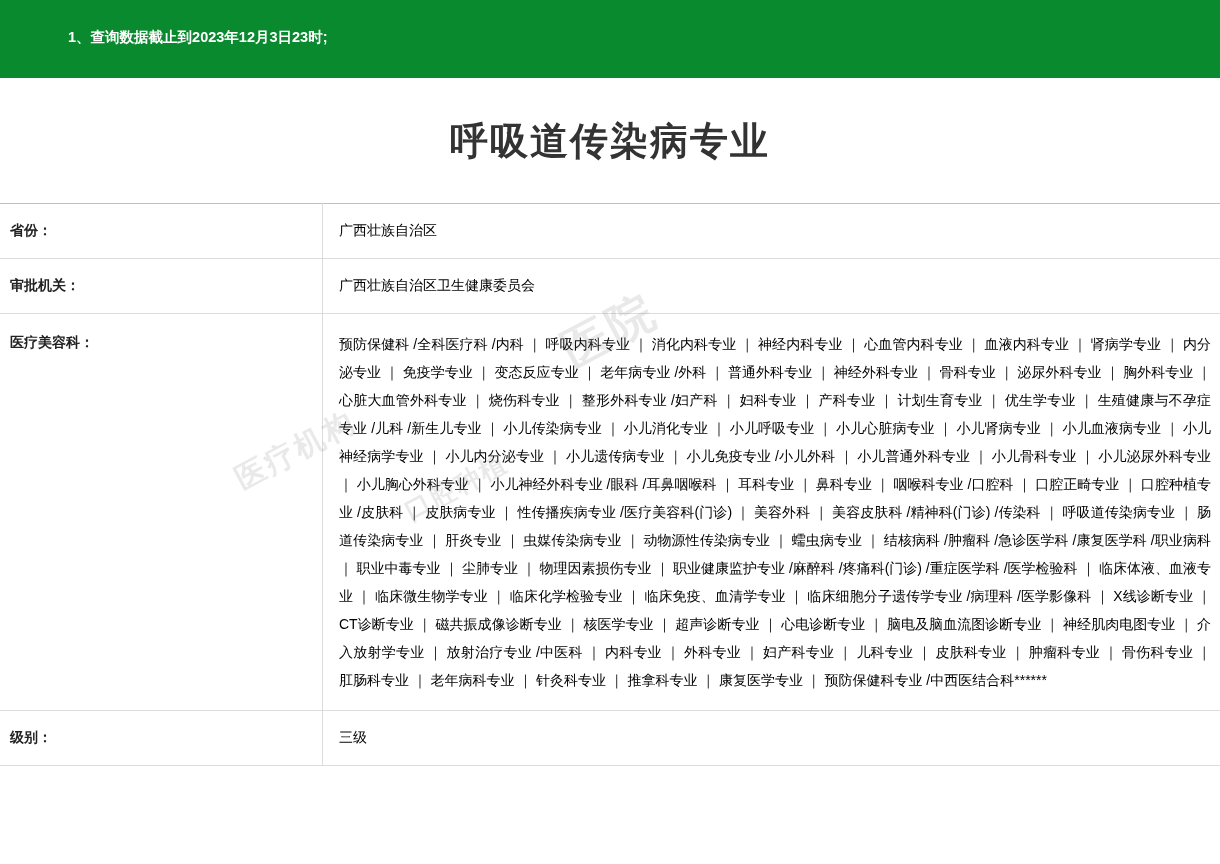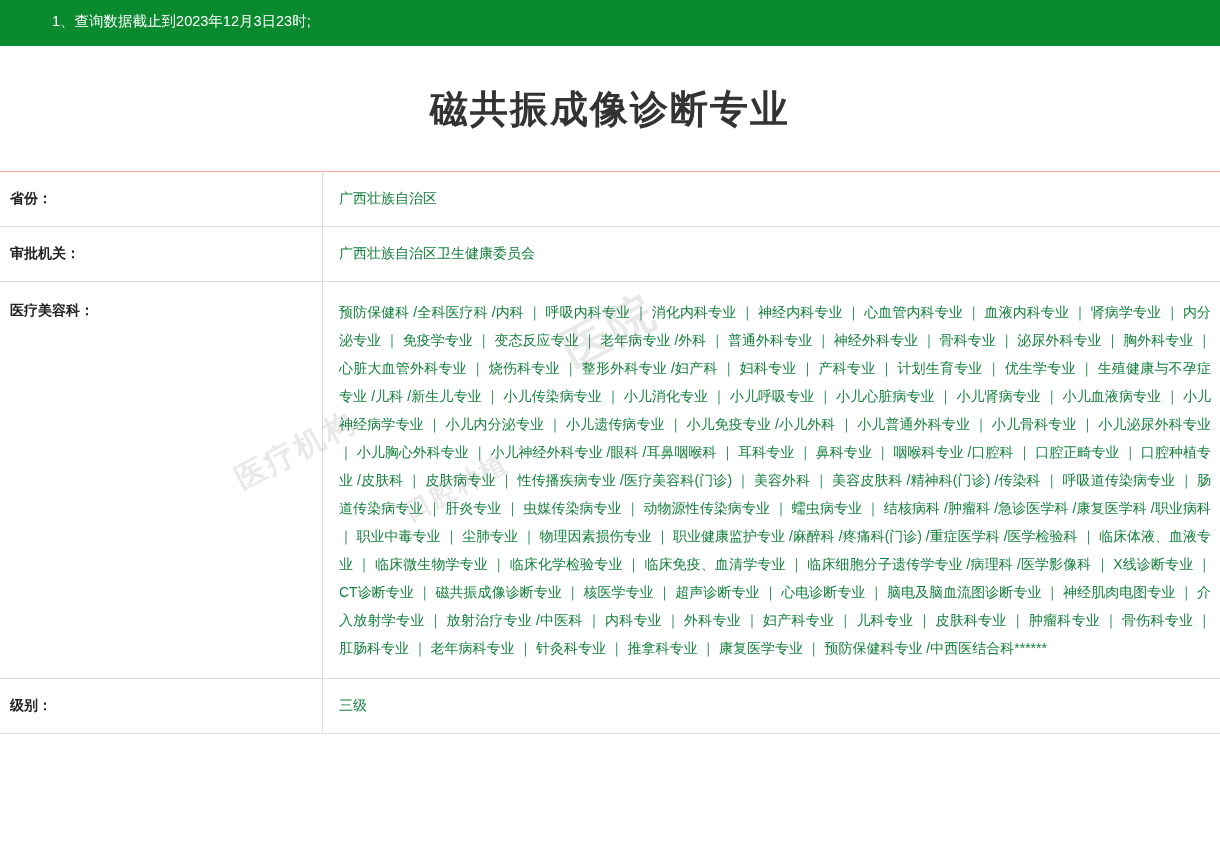--- a/index.html
+++ b/index.html
@@ -18,23 +18,24 @@
 
   
   .notice {
     background: #0a8a2f;
     color: #ffffff;
     padding: 10px 0 12px 0;
     font-size: 14.5px;
     line-height: 1.65;
   }
   .notice ol {
-    margin: 0;
+    margin: 16px;
     padding: 0 0 0 52px;
     list-style: none;
+    font-weight: bold;
   }
   .notice li {
     white-space: nowrap;
   }
 
   
   .title-wrap {
     padding: 38px 0 36px 0;
     text-align: center;
   }
@@ -62,21 +63,21 @@
     line-height: 1.85;
   }
   .info-table td.label {
     width: 300px;
     font-weight: bold;
     color: #222222;
     border-right: 1px solid #dcdcdc;
     white-space: nowrap;
   }
   .info-table td.value {
-    color: #15803d;
+    color: #000000;
     padding-left: 16px;
     padding-right: 9px;
     word-break: break-all;
   }
   .row-tall td { padding-top: 16px; padding-bottom: 16px; }
   .value.depts {
     line-height: 2.0;
     text-align: justify;
   }
 
@@ -115,21 +116,21 @@
 </head>
 <body>
 
 <div class="notice">
   <ol>
     <li>1、查询数据截止到2023年12月3日23时;</li>
   </ol>
 </div>
 
 <div class="title-wrap">
-  <div class="page-title">磁共振成像诊断专业</div>
+  <div class="page-title">呼吸道传染病专业</div>
 </div>
 
 <table class="info-table">
   <tbody>
     <tr>
       <td class="label">省份：</td>
       <td class="value">广西壮族自治区</td>
     </tr>
     <tr>
       <td class="label">审批机关：</td>

